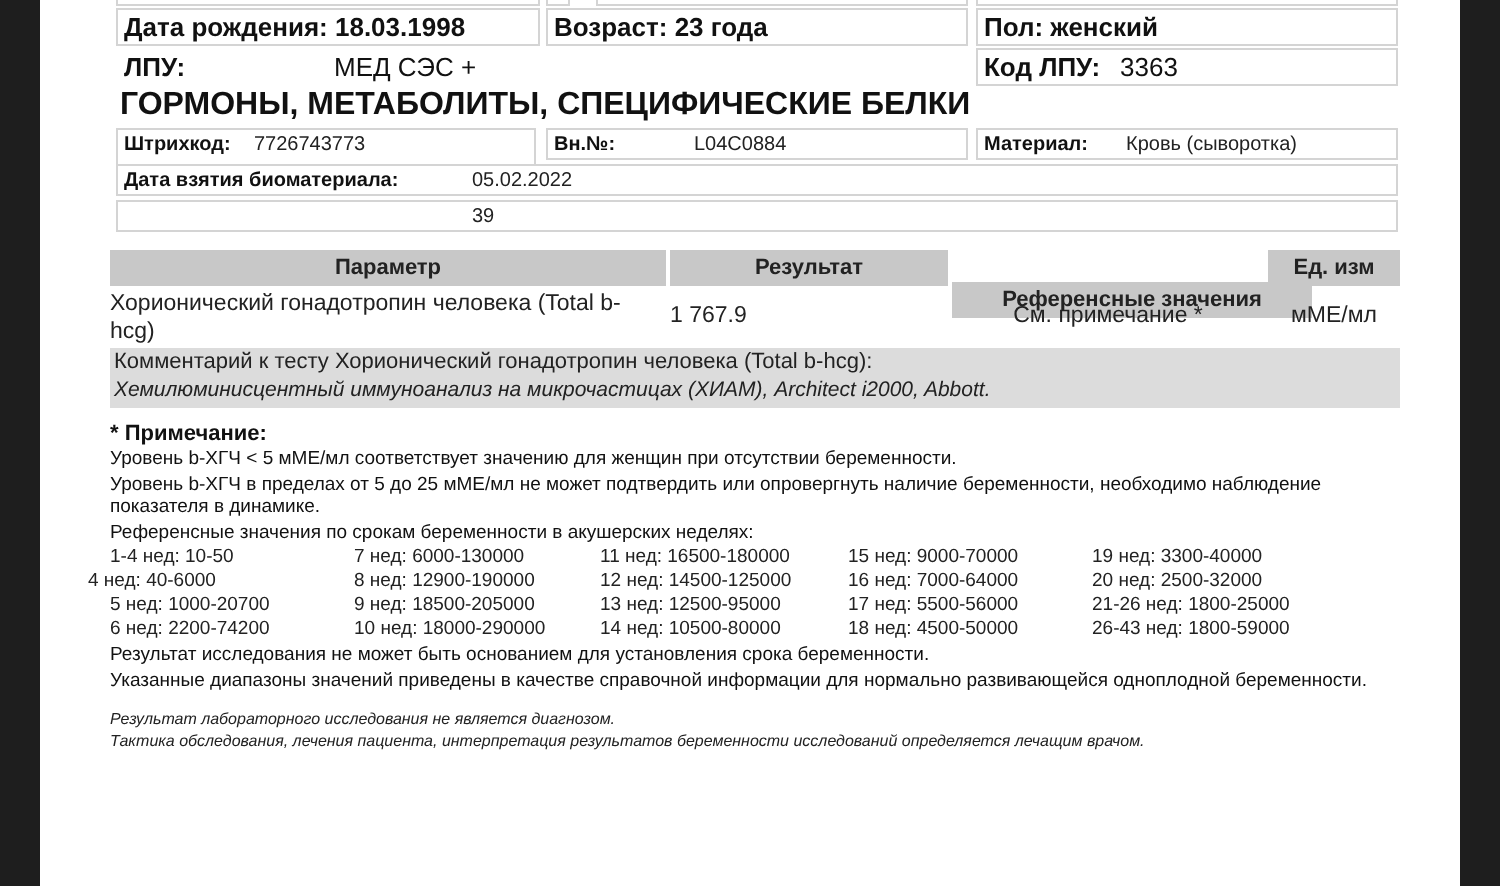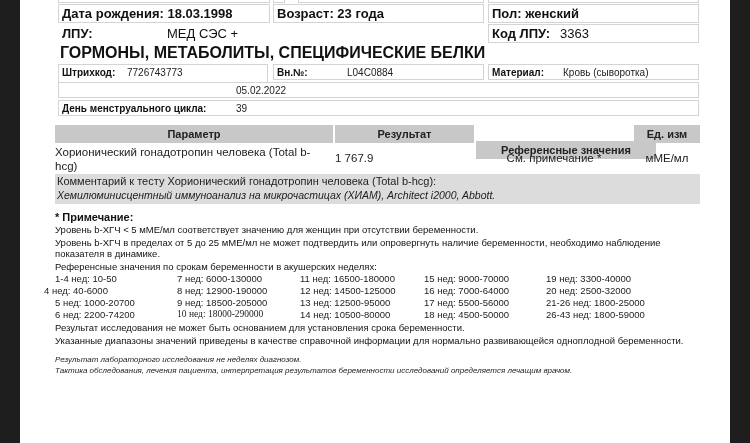--- a/index.html
+++ b/index.html
@@ -105,24 +105,24 @@
 <div class="box" style="left:273px;top:64px;width:211px;height:16px;">
   <span class="b10 abs" style="left:3px;top:2px;">Вн.№:</span>
   <span class="n10 abs" style="left:73px;top:2px;">L04C0884</span>
 </div>
 <div class="box" style="left:488px;top:64px;width:211px;height:16px;">
   <span class="b10 abs" style="left:3px;top:2px;">Материал:</span>
   <span class="n10 abs" style="left:74px;top:2px;">Кровь (сыворотка)</span>
 </div>
 
 <div class="box" style="left:58px;top:82px;width:641px;height:16px;">
+  <span class="b10 abs" style="left:3px;top:2px;">Дата взятия биоматериала:</span>
   <span class="n10 abs" style="left:177px;top:2px;">05.02.2022</span>
 </div>
 <div class="box" style="left:58px;top:100px;width:641px;height:16px;">
-  <span class="b10 abs" style="left:3px;top:2px;">День менструального цикла:</span>
   <span class="n10 abs" style="left:177px;top:2px;">39</span>
 </div>
 
 <div class="hdr" style="left:55px;width:278px;">Параметр</div>
 <div class="hdr" style="left:335px;width:139px;">Результат</div>
 <div class="hdr" style="left:476px;width:180px;margin-top:16px;">Референсные значения</div>
 <div class="hdr" style="left:634px;width:66px;">Ед. изм</div>
 
 <div class="abs" style="left:55px;top:146px;width:260px;font-size:11.5px;line-height:13.5px;color:#222;">Хорионический гонадотропин человека (Total b-hcg)</div>
 <div class="abs" style="left:335px;top:152px;width:139px;text-align:left;font-size:11.5px;color:#222;">1 767.9</div>
@@ -140,34 +140,34 @@
 <div class="note" style="left:55px;top:261px;">Референсные значения по срокам беременности в акушерских неделях:</div>
 
 <div class="ref" style="left:55px;top:273px;">1-4 нед: 10-50</div>
 <div class="ref" style="left:44px;top:285px;text-align:center;">4 нед: 40-6000</div>
 <div class="ref" style="left:55px;top:297px;">5 нед: 1000-20700</div>
 <div class="ref" style="left:55px;top:309px;">6 нед: 2200-74200</div>
 
 <div class="ref" style="left:177px;top:273px;">7 нед: 6000-130000</div>
 <div class="ref" style="left:177px;top:285px;">8 нед: 12900-190000</div>
 <div class="ref" style="left:177px;top:297px;">9 нед: 18500-205000</div>
-<div class="ref" style="left:177px;top:309px;font-family:Liberation Serif, serif;">10 нед: 18000-290000</div>
+<div class="ref" style="left:177px;top:309px;">10 нед: 18000-290000</div>
 
 <div class="ref" style="left:300px;top:273px;">11 нед: 16500-180000</div>
 <div class="ref" style="left:300px;top:285px;">12 нед: 14500-125000</div>
 <div class="ref" style="left:300px;top:297px;">13 нед: 12500-95000</div>
 <div class="ref" style="left:300px;top:309px;">14 нед: 10500-80000</div>
 
 <div class="ref" style="left:424px;top:273px;">15 нед: 9000-70000</div>
 <div class="ref" style="left:424px;top:285px;">16 нед: 7000-64000</div>
 <div class="ref" style="left:424px;top:297px;">17 нед: 5500-56000</div>
 <div class="ref" style="left:424px;top:309px;">18 нед: 4500-50000</div>
 
 <div class="ref" style="left:546px;top:273px;">19 нед: 3300-40000</div>
 <div class="ref" style="left:546px;top:285px;">20 нед: 2500-32000</div>
 <div class="ref" style="left:546px;top:297px;">21-26 нед: 1800-25000</div>
 <div class="ref" style="left:546px;top:309px;">26-43 нед: 1800-59000</div>
 
 <div class="note" style="left:55px;top:322px;">Результат исследования не может быть основанием для установления срока беременности.</div>
 <div class="note" style="left:55px;top:335px;">Указанные диапазоны значений приведены в качестве справочной информации для нормально развивающейся одноплодной беременности.</div>
 
-<div class="it" style="left:55px;top:355px;">Результат лабораторного исследования не неделях диагнозом.</div>
+<div class="it" style="left:55px;top:355px;">Результат лабораторного исследования не является диагнозом.</div>
 <div class="it" style="left:55px;top:366px;">Тактика обследования, лечения пациента, интерпретация результатов беременности исследований определяется лечащим врачом.</div>
 
 </body></html>

